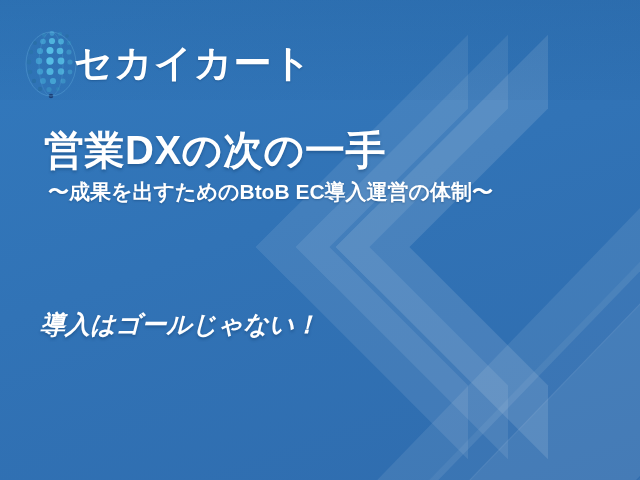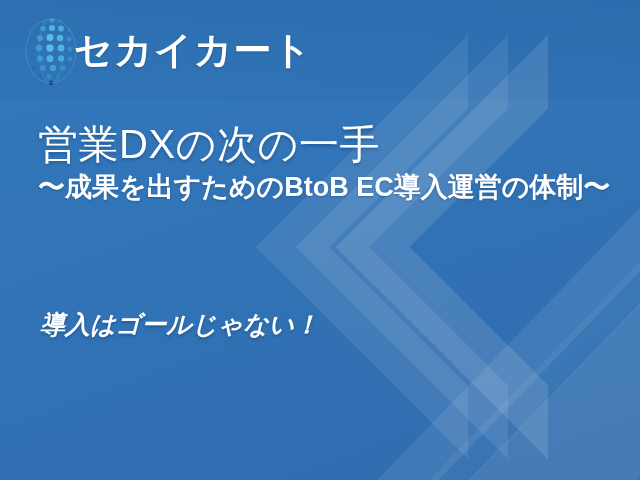--- a/index.html
+++ b/index.html
@@ -44,49 +44,49 @@
 
   
   .header-band{
     position:absolute;left:0;top:0;width:640px;height:100px;
     background:linear-gradient(180deg,rgba(18,70,125,.17),rgba(18,70,125,.05));
   }
 
   
   #header{
     position:absolute;left:0;top:0;width:640px;height:100px;
-    display:flex;align-items:center;
+    display:flex;align-items:flex-end;
   }
   #logo{
     position:relative;display:flex;align-items:center;
     margin-left:22px;
   }
   .globe{
     position:relative;width:64px;height:74px;flex:0 0 64px;
   }
   .globe svg{display:block;width:64px;height:74px;}
   .wordmark{
     margin-left:-12px;
     font-size:38px;font-weight:bold;color:#ffffff;
     letter-spacing:1px;line-height:1;
     text-shadow:0 1px 2px rgba(10,50,95,.35);
     position:relative;z-index:3;
   }
 
   
   #title-block{position:absolute;left:38px;top:122px;width:580px;}
   #main-title{
-    font-size:40px;font-weight:normal;color:#ffffff;line-height:1.12;
-    letter-spacing:.5px;margin:0;
+    font-size:40px;font-weight:bold;color:#ffffff;line-height:1.12;
+    letter-spacing:.5px;margin:6px;
     text-shadow:0 2px 3px rgba(12,52,98,.38);
     white-space:nowrap;
   }
   #subtitle{
-    font-size:27px;font-weight:bold;color:#ffffff;line-height:1.2;
-    margin:4px 0 0 0;letter-spacing:0;
+    font-size:21px;font-weight:bold;color:#ffffff;line-height:1.2;
+    margin:4px 0 0 10px;letter-spacing:0;
     text-shadow:0 1px 2px rgba(12,52,98,.38);
     white-space:nowrap;
   }
 
   
   #body-block{position:absolute;left:40px;top:308px;width:590px;}
   .body-line{
     font-size:25px;font-weight:bold;color:#ffffff;line-height:1.34;
     letter-spacing:0;margin:0;
     text-shadow:0 2px 3px rgba(12,52,98,.4);

